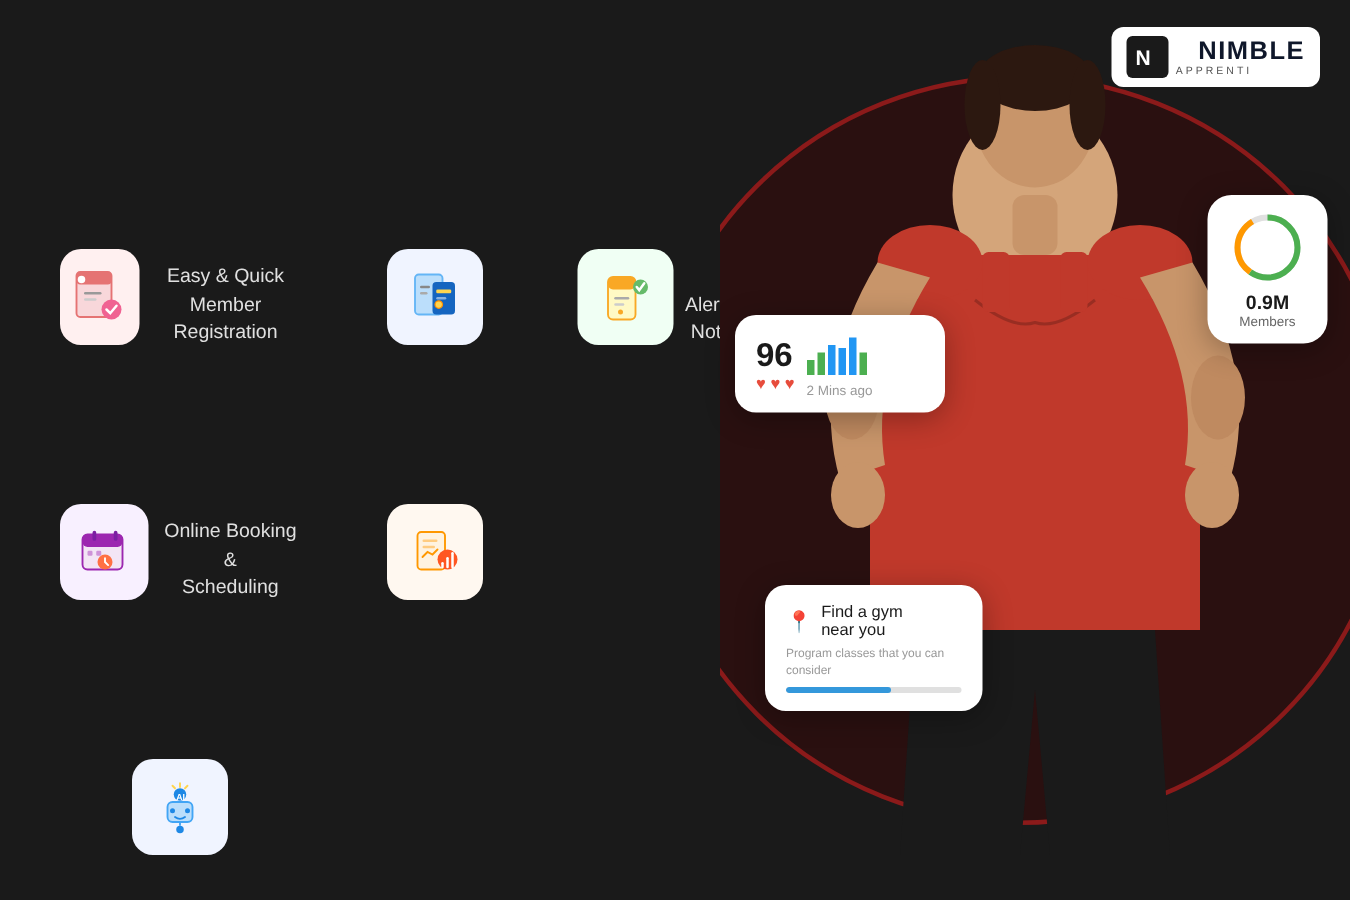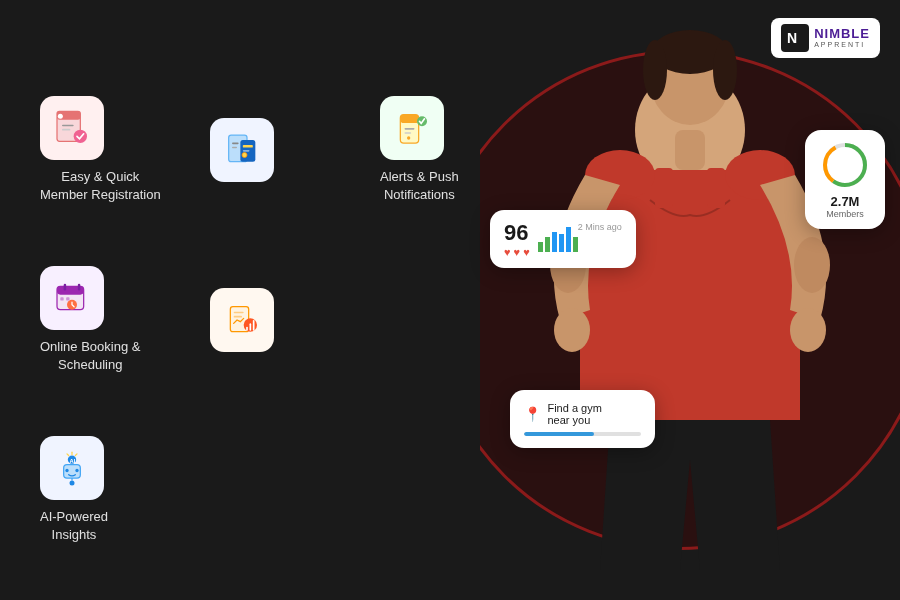--- a/index.html
+++ b/index.html
@@ -36,46 +36,47 @@
       color: #fff;
       font-size: 11px;
       font-weight: bold;
     }
     .logo-text {
       display: flex;
       flex-direction: column;
       line-height: 1.1;
     }
     .logo-text .line1 {
-      font-size: 13px;
+      font-size: 17px;
       font-weight: bold;
-      color: #4c1d95;
+      color: #0f172a;
       letter-spacing: 1px;
+      margin-left: 15px;
     }
     .logo-text .line2 {
       font-size: 7px;
       color: #555;
       letter-spacing: 2px;
     }
 
     
     .features-grid {
       position: absolute;
       left: 40px;
       top: 70px;
       display: grid;
       grid-template-columns: repeat(3, 160px);
       grid-template-rows: repeat(3, 160px);
       gap: 10px;
     }
 
     .feature-item {
       display: flex;
-      flex-direction: column;
-      align-items: flex-start;
+      flex-direction: row;
+      align-items: flex-end;
       justify-content: center;
       text-align: center;
       gap: 8px;
     }
 
     .feature-icon {
       width: 64px;
       height: 64px;
       border-radius: 14px;
       display: flex;
@@ -171,21 +172,21 @@
       box-shadow: 0 4px 20px rgba(0,0,0,0.3);
       min-width: 140px;
     }
     .stats-number {
       font-size: 22px;
       font-weight: bold;
       color: #1a1a1a;
     }
     .stats-meta {
       display: flex;
-      flex-direction: row;
+      flex-direction: column;
     }
     .stats-icon-bar {
       font-size: 18px;
     }
     .stats-time {
       font-size: 9px;
       color: #999;
     }
     .stats-pulse {
       color: #e74c3c;
@@ -349,21 +350,20 @@
         <circle cx="30" cy="27" r="2" fill="#1e88e5"></circle>
         <path d="M20 32 Q24 35 28 32" stroke="#1e88e5" stroke-width="1.5" fill="none" stroke-linecap="round"></path>
 
         <line x1="24" y1="8" x2="24" y2="5" stroke="#ffd54f" stroke-width="1.5" stroke-linecap="round"></line>
         <line x1="28" y1="9" x2="30" y2="7" stroke="#ffd54f" stroke-width="1.5" stroke-linecap="round"></line>
         <line x1="20" y1="9" x2="18" y2="7" stroke="#ffd54f" stroke-width="1.5" stroke-linecap="round"></line>
         <circle cx="24" cy="42" r="3" fill="#1e88e5"></circle>
         <line x1="24" y1="36" x2="24" y2="39" stroke="#42a5f5" stroke-width="1.5"></line>
       </svg>
     </div>
-    <div class="feature-label">AI-Powered<br>Insights</div>
   </div>
 </div>
 
 <div class="right-section">
   <div class="circle-bg"></div>
 
   <svg class="person-svg" viewBox="0 0 380 590" xmlns="http://www.w3.org/2000/svg">
 
     <ellipse cx="190" cy="130" rx="55" ry="60" fill="#d4a57a"></ellipse>
 
@@ -399,21 +399,21 @@
 </div>
 
 <div class="card-members">
   <div class="gauge">
     <svg viewBox="0 0 50 50" width="50" height="50">
       <circle cx="25" cy="25" r="20" fill="none" stroke="#e0e0e0" stroke-width="4"></circle>
       <circle cx="25" cy="25" r="20" fill="none" stroke="#4caf50" stroke-width="4" stroke-dasharray="75 125" stroke-dashoffset="0" transform="rotate(-90 25 25)"></circle>
       <circle cx="25" cy="25" r="20" fill="none" stroke="#ff9800" stroke-width="4" stroke-dasharray="40 125" stroke-dashoffset="-75" transform="rotate(-90 25 25)"></circle>
     </svg>
   </div>
-  <div class="members-count">2.7M</div>
+  <div class="members-count">0.9M</div>
   <div class="members-label">Members</div>
 </div>
 
 <div class="card-stats">
   <div>
     <div class="stats-number">96</div>
     <div class="stats-pulse">♥ ♥ ♥</div>
   </div>
   <div class="stats-meta">
     <div class="stats-icon-bar">
@@ -428,16 +428,17 @@
     </div>
     <div class="stats-time">2 Mins ago</div>
   </div>
 </div>
 
 <div class="card-gym">
   <div class="gym-header">
     <span class="gym-pin">📍</span>
     <span class="gym-title">Find a gym<br>near you</span>
   </div>
+  <div class="gym-desc">Program classes that you can consider</div>
   <div class="gym-bar">
     <div class="gym-bar-fill"></div>
   </div>
 </div>
 
 </body></html>

